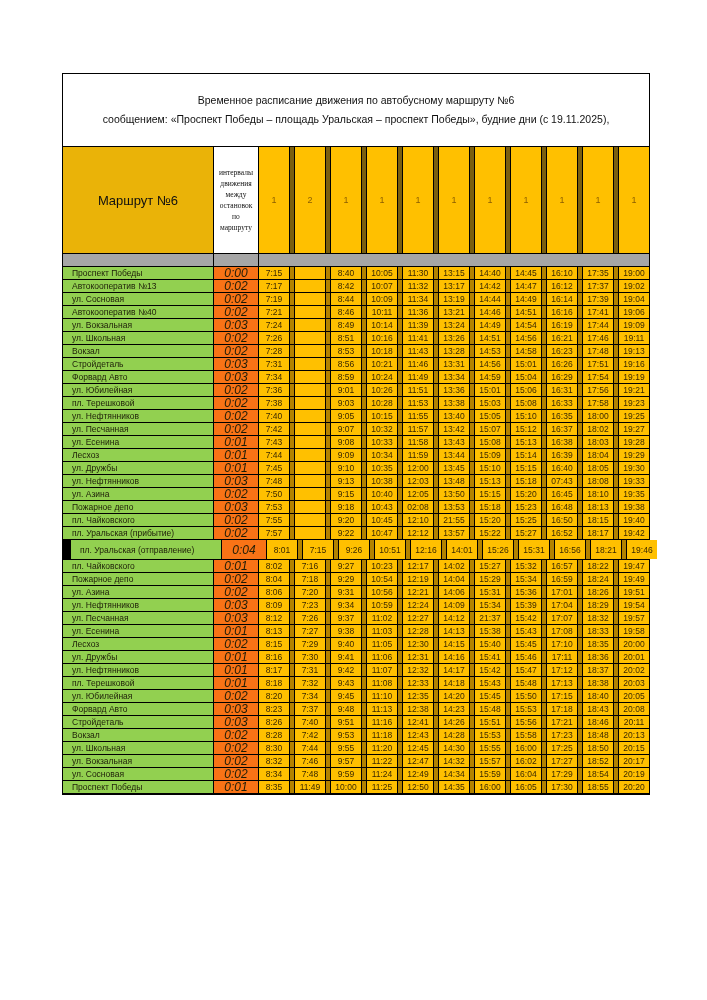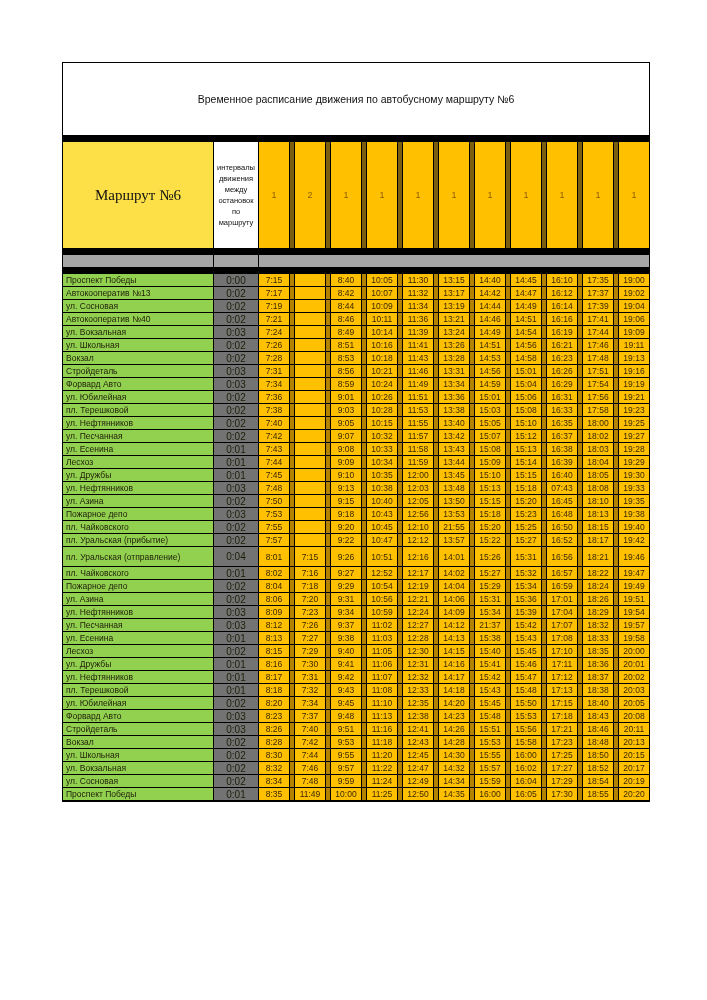--- a/index.html
+++ b/index.html
@@ -1,70 +1,72 @@
 <!DOCTYPE html>
 <html><head>
 <meta charset="utf-8">
 <style>
   html,body{margin:0;padding:0;}
   .sheet{
     position:relative;width:707px;height:1000px;background:#ffffff;
     font-family:"Liberation Sans",sans-serif;overflow:hidden;
   }
   .table{
-    position:absolute;left:62px;top:62px;width:588px;
+    position:absolute;left:62px;top:73px;width:588px;
     box-sizing:border-box;display:flex;flex-direction:column;
-    gap:7px;padding:1px;background:#000;border-bottom:1px solid #000;
+    gap:1px;padding:1px;background:#000;border-bottom:1px solid #000;
   }
   .row{display:flex;gap:1px;width:100%;}
   .cell{
     box-sizing:border-box;display:flex;align-items:center;overflow:hidden;
     flex:0 0 auto;
   }
   
   .title-row{height:72px;}
   .title-cell{
     flex:1 1 auto;background:#fff;flex-direction:column;justify-content:center;
     text-align:center;font-size:10.5px;color:#111;line-height:19px;
   }
   .title-line{width:100%;}
   
   .header-row{height:106px;}
-  .name-col{width:150px;justify-content:flex-start;padding-left:3px;}
+  .name-col{width:150px;justify-content:flex-start;padding-left:9px;}
   .int-col{width:44px;justify-content:center;}
   .time-col{flex:1 1 0;justify-content:center;}
   .spacer{width:4px;flex:0 0 4px;}
-  .h-name{background:#fde047;font-size:15px;color:#111;justify-content:center;padding-left:0;font-family:Liberation Serif, serif;}
+  .h-name{background:#eab308;font-size:13px;color:#111;justify-content:center;padding-left:0;}
   .h-int{
     background:#fff;font-size:7.5px;color:#111;line-height:11px;text-align:center;
     padding:0 2px;
+    font-family:Liberation Serif, serif;
   }
   .h-bus{background:#FFC000;font-size:9px;color:#8B5E00;}
   .h-spacer{background:#7A5F10;}
   
   .sep-row{height:12px;}
   .sep-cell{background:#A6A6A6;}
   .sep-times{flex:1 1 0;}
   
   .data-row{height:12px;}
-  .data-row.tall{height:19px;}
+  .data-row.tall{height:19px;margin-left:8px;}
   .stop-cell{background:#92D050;font-size:8.5px;color:#1d1d08;}
-  .int-cell{background:#737373;font-size:10px;color:#1d1d08;}
+  .int-cell{background:#f97316;font-size:12px;color:#1d1d08;font-style:italic;}
   .time-cell{background:#FFC000;font-size:8.5px;color:#3a2800;}
   .b-spacer{background:#B38300;}
 </style>
 </head>
 <body>
 
 <div class="sheet">
   <div class="table">
 
     <div class="row title-row">
       <div class="cell title-cell">
         <div class="title-line">Временное расписание движения по автобусному маршруту №6</div>
+        <div class="title-line">сообщением: «Проспект Победы – площадь Уральская – проспект Победы», будние дни (с 19.11.2025),</div>
       </div>
     </div>
 
     <div class="row header-row">
       <div class="cell name-col h-name">Маршрут №6</div>
       <div class="cell int-col h-int">интервалы движения между остановок по маршруту</div>
 
     <div class="cell time-col h-bus">1</div>
         <div class="cell spacer h-spacer"></div>
         <div class="cell time-col h-bus">2</div>
@@ -549,21 +551,21 @@
           <div class="cell name-col stop-cell">Пожарное депо</div>
           <div class="cell int-col int-cell">0:03</div>
           <div class="cell time-col time-cell">7:53</div>
           <div class="cell spacer b-spacer"></div>
           <div class="cell time-col time-cell"></div>
           <div class="cell spacer b-spacer"></div>
           <div class="cell time-col time-cell">9:18</div>
           <div class="cell spacer b-spacer"></div>
           <div class="cell time-col time-cell">10:43</div>
           <div class="cell spacer b-spacer"></div>
-          <div class="cell time-col time-cell">12:56</div>
+          <div class="cell time-col time-cell">02:08</div>
           <div class="cell spacer b-spacer"></div>
           <div class="cell time-col time-cell">13:53</div>
           <div class="cell spacer b-spacer"></div>
           <div class="cell time-col time-cell">15:18</div>
           <div class="cell spacer b-spacer"></div>
           <div class="cell time-col time-cell">15:23</div>
           <div class="cell spacer b-spacer"></div>
           <div class="cell time-col time-cell">16:48</div>
           <div class="cell spacer b-spacer"></div>
           <div class="cell time-col time-cell">18:13</div>
@@ -647,21 +649,21 @@
         </div>
         <div class="row data-row">
           <div class="cell name-col stop-cell">пл. Чайковского</div>
           <div class="cell int-col int-cell">0:01</div>
           <div class="cell time-col time-cell">8:02</div>
           <div class="cell spacer b-spacer"></div>
           <div class="cell time-col time-cell">7:16</div>
           <div class="cell spacer b-spacer"></div>
           <div class="cell time-col time-cell">9:27</div>
           <div class="cell spacer b-spacer"></div>
-          <div class="cell time-col time-cell">12:52</div>
+          <div class="cell time-col time-cell">10:23</div>
           <div class="cell spacer b-spacer"></div>
           <div class="cell time-col time-cell">12:17</div>
           <div class="cell spacer b-spacer"></div>
           <div class="cell time-col time-cell">14:02</div>
           <div class="cell spacer b-spacer"></div>
           <div class="cell time-col time-cell">15:27</div>
           <div class="cell spacer b-spacer"></div>
           <div class="cell time-col time-cell">15:32</div>
           <div class="cell spacer b-spacer"></div>
           <div class="cell time-col time-cell">16:57</div>

